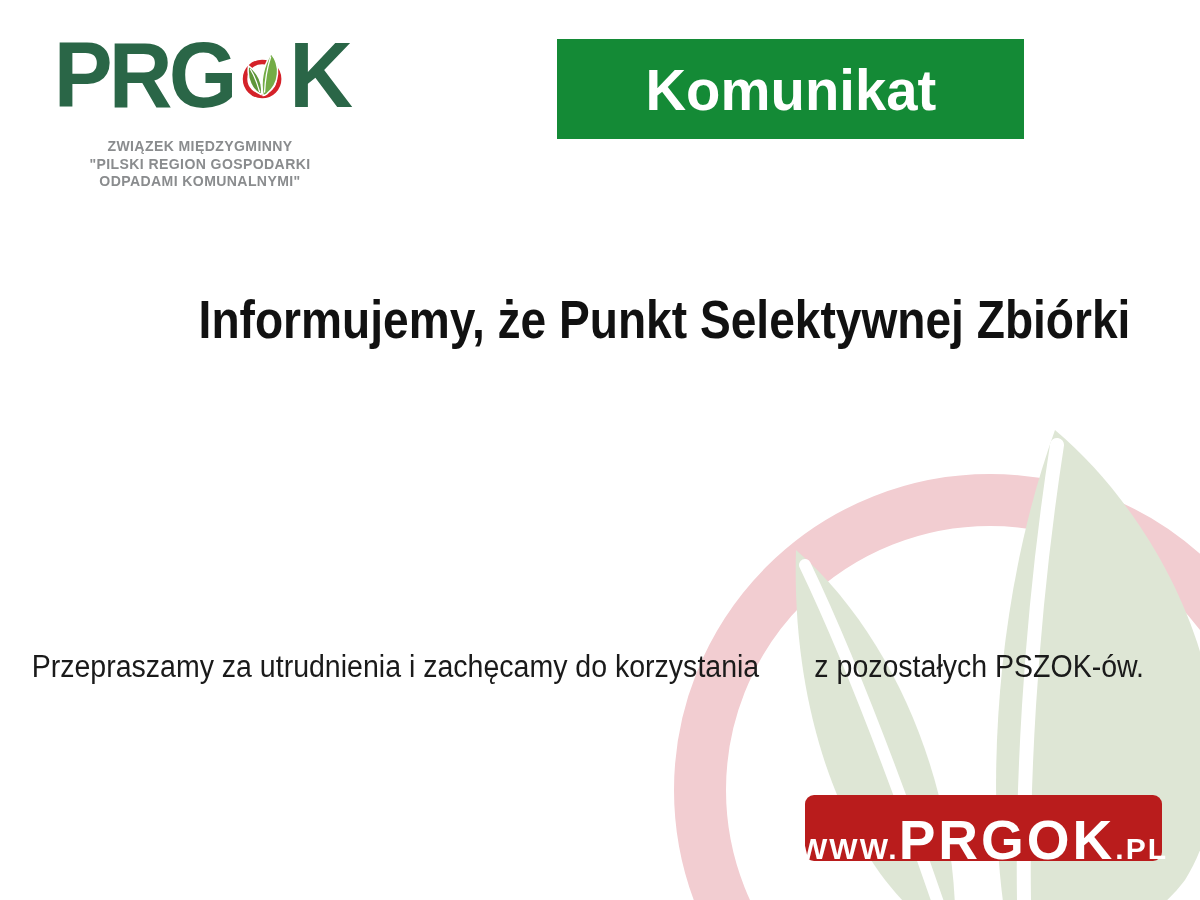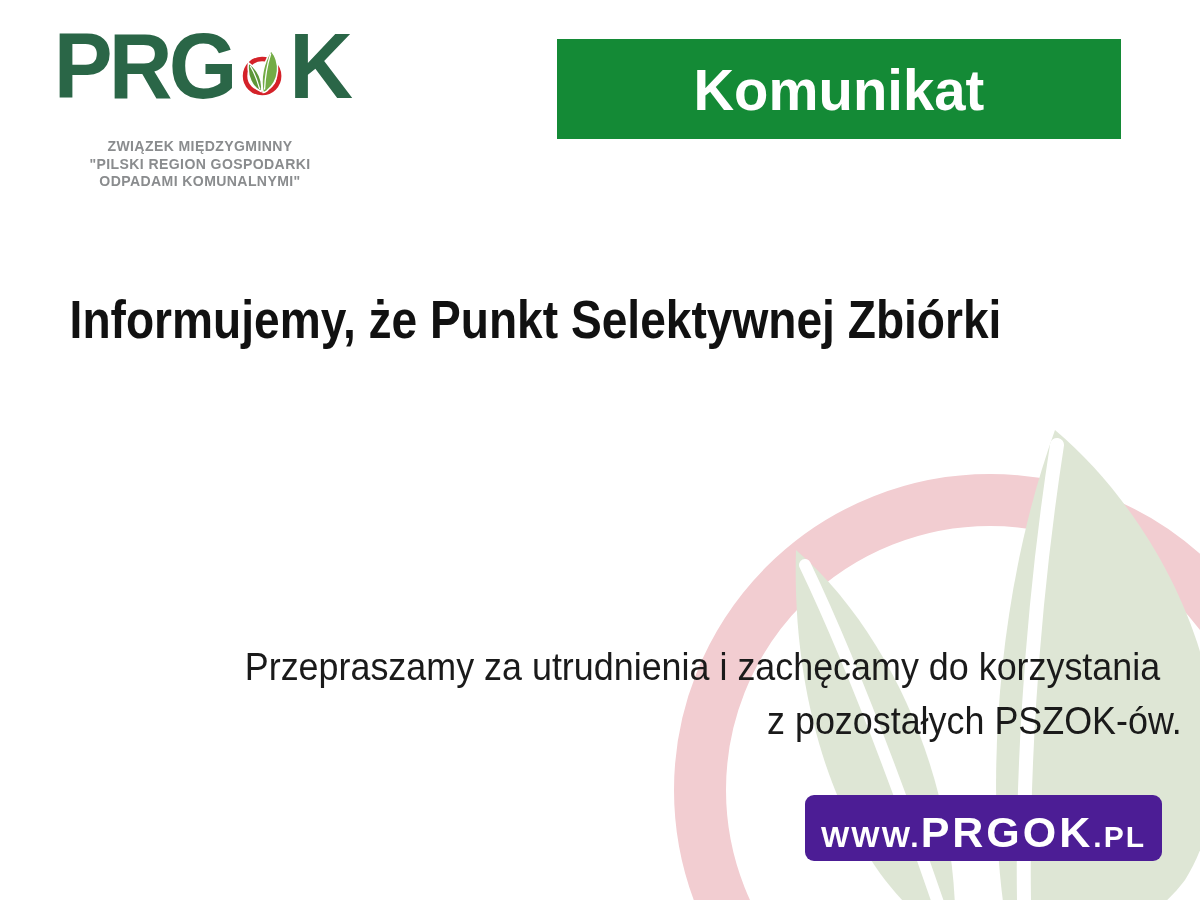--- a/index.html
+++ b/index.html
@@ -17,80 +17,80 @@
   .watermark {
     position:absolute;
     left:600px; top:400px;
     width:700px; height:560px;
     pointer-events:none;
   }
 
   
   .logo { position:absolute; left:50px; top:20px; width:300px; }
   .logo-row {
-    display:flex; justify-content:center;
+    display:flex; align-items:center; justify-content:center;
     height:110px;
   }
   .logo-word {
     font-size:92px; font-weight:bold; color:#2a6647;
     letter-spacing:-4px; line-height:1;
     transform:scaleX(0.96); transform-origin:center;
   }
   .logo-emblem { width:86px; height:104px; margin:0 -1px; }
   .logo-caption {
     margin-top:8px; text-align:center;
     color:#8a8c8e; font-weight:bold; font-size:14.5px;
     line-height:1.22; letter-spacing:0.4px; white-space:nowrap;
     transform:scaleX(0.97); transform-origin:center;
   }
 
   
   .banner {
     position:absolute; left:557px; top:39px;
-    width:564px; height:100px;
+    width:467px; height:100px;
     background:#148a36;
     display:flex; align-items:center; justify-content:center;
   }
   .banner-title {
     color:#ffffff; font-weight:bold; font-size:58px;
     display:inline-block; transform:scaleX(0.97);
     transform-origin:center; white-space:nowrap;
   }
 
   
   .message {
     position:absolute; left:0; top:280px; width:1200px;
-    text-align:left; line-height:80px;
+    text-align:right; line-height:80px;
     font-weight:bold; font-size:53px; color:#111111;
   }
   .message .line { display:block; }
   .cond {
     display:inline-block; transform:scaleX(0.87);
     transform-origin:center; white-space:nowrap;
   }
   .red { color:#ed1f24; }
 
   .note {
     position:absolute; left:0; top:640px; width:1200px;
-    text-align:right; line-height:54px;
-    font-weight:normal; font-size:39px; color:#1a1a1a;
+    text-align:left; line-height:54px;
+    font-weight:normal; font-size:31px; color:#1a1a1a;
   }
   .note .cond { transform:scaleX(0.92); }
 
   
   .url-banner {
     position:absolute; left:805px; top:795px;
     width:357px; height:66px;
-    background:#4c1d95; border-radius:9px;
+    background:#b91c1c; border-radius:9px;
     display:flex; align-items:baseline; justify-content:center;
     padding-top:13px;
     color:#ffffff; font-weight:bold;
   }
   .url-small { font-size:30px; letter-spacing:2px; }
-  .url-big   { font-size:43px; letter-spacing:3px; }
+  .url-big   { font-size:55px; letter-spacing:3px; }
 </style>
 </head>
 <body>
 
 <div class="page">
 
   <svg class="watermark" viewBox="0 0 700 560" aria-hidden="true">
     <circle cx="390" cy="390" r="290" fill="none" stroke="#f2cdd1" stroke-width="52"></circle>
     <path d="M 410,545 C 385,420 390,210 455,30 C 585,140 665,350 585,480 C 540,540 460,560 410,545 Z" fill="#dee6d5"></path>
     <path d="M 425,540 C 420,400 430,220 457,45" fill="none" stroke="#ffffff" stroke-width="14" stroke-linecap="round"></path>

